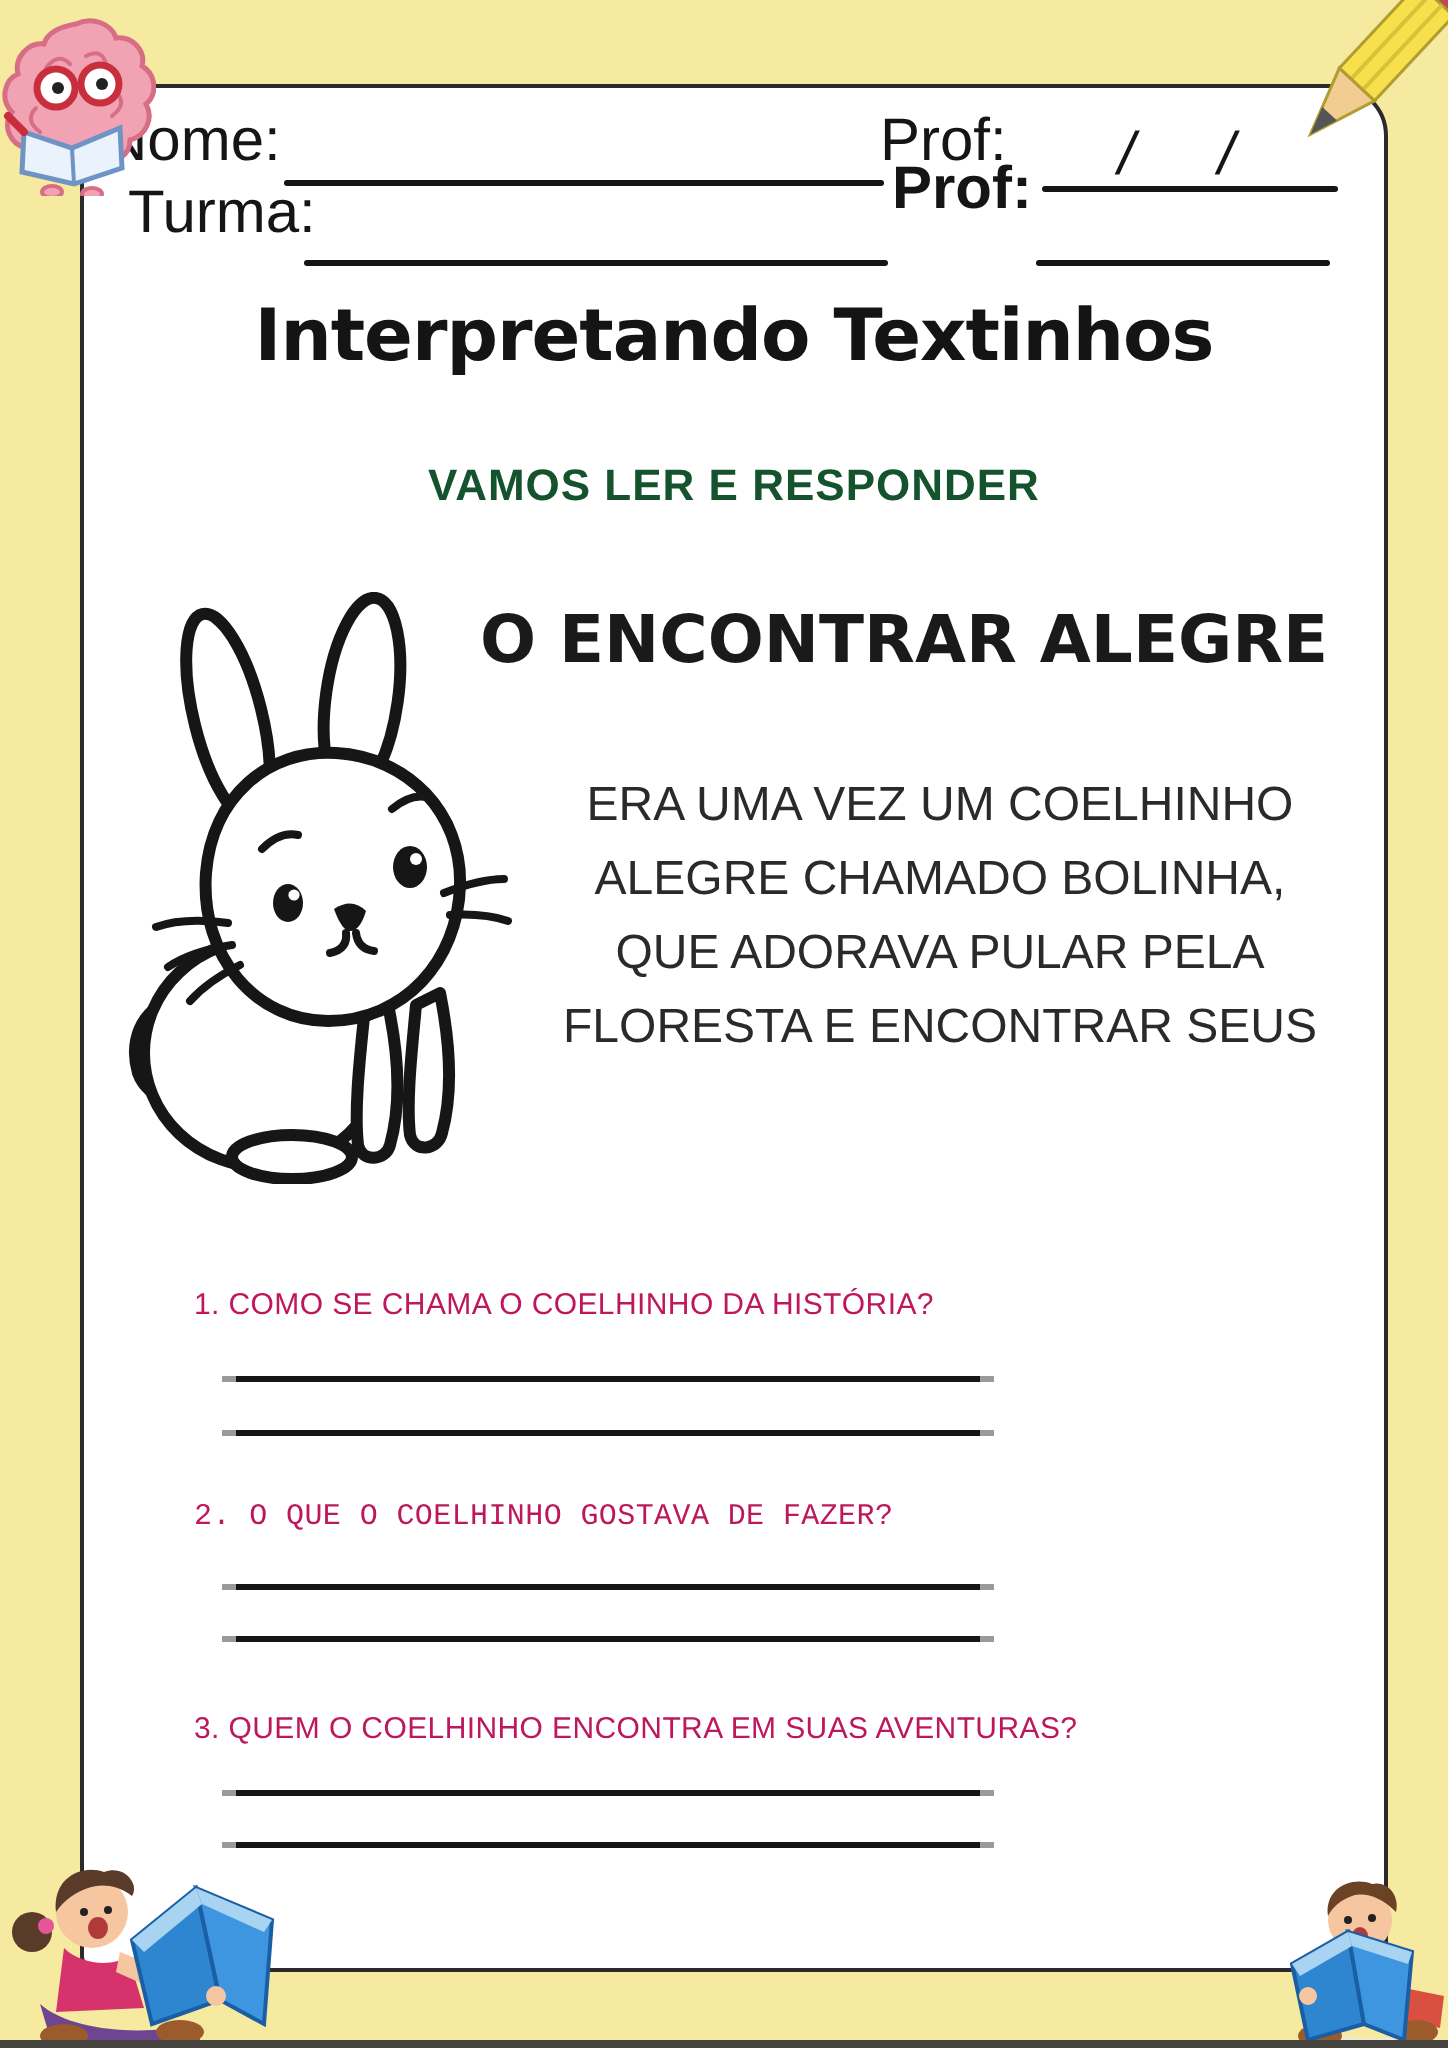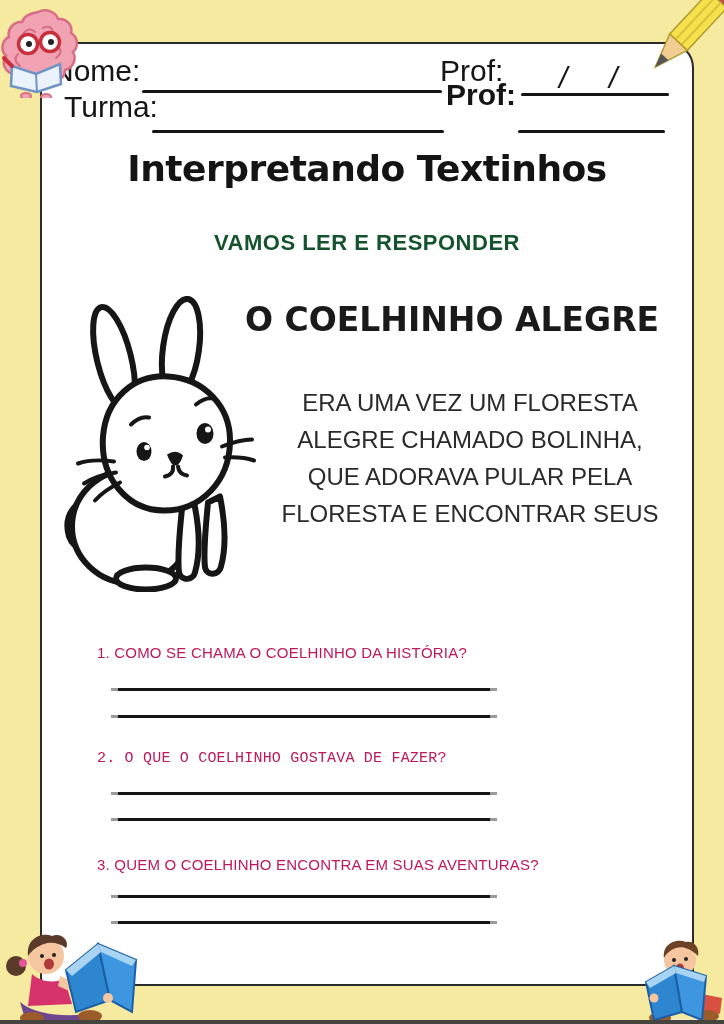--- a/index.html
+++ b/index.html
@@ -93,23 +93,23 @@
         <path d="M119,170 q1,8 -8,10"></path>
         <path d="M124,170 q1,8 9,9"></path>
         <path d="M60,165 q-22,-3 -36,2"></path>
         <path d="M62,176 q-20,3 -32,11"></path>
         <path d="M66,186 q-16,8 -25,18"></path>
         <path d="M168,150 q18,-7 30,-7"></path>
         <path d="M171,161 q17,-1 29,3"></path>
       </g>
     </svg>
 
-    <div id="story-heading">O COELHINHO ALEGRE</div>
+    <div id="story-heading">O ENCONTRAR ALEGRE</div>
     <div id="story-text">
-      <div>ERA UMA VEZ UM FLORESTA</div>
+      <div>ERA UMA VEZ UM COELHINHO</div>
       <div>ALEGRE CHAMADO BOLINHA,</div>
       <div>QUE ADORAVA PULAR PELA</div>
       <div>FLORESTA E ENCONTRAR SEUS</div>
     </div>
 
     <div class="q-label" style="top:600px;">1. COMO SE CHAMA O COELHINHO DA HISTÓRIA?</div>
     <div class="a-line" style="top:644px;"></div>
     <div class="a-line" style="top:671px;"></div>
 
     <div class="q-label" style="top:706px;font-family:Liberation Mono, monospace;">2. O QUE O COELHINHO GOSTAVA DE FAZER?</div>

